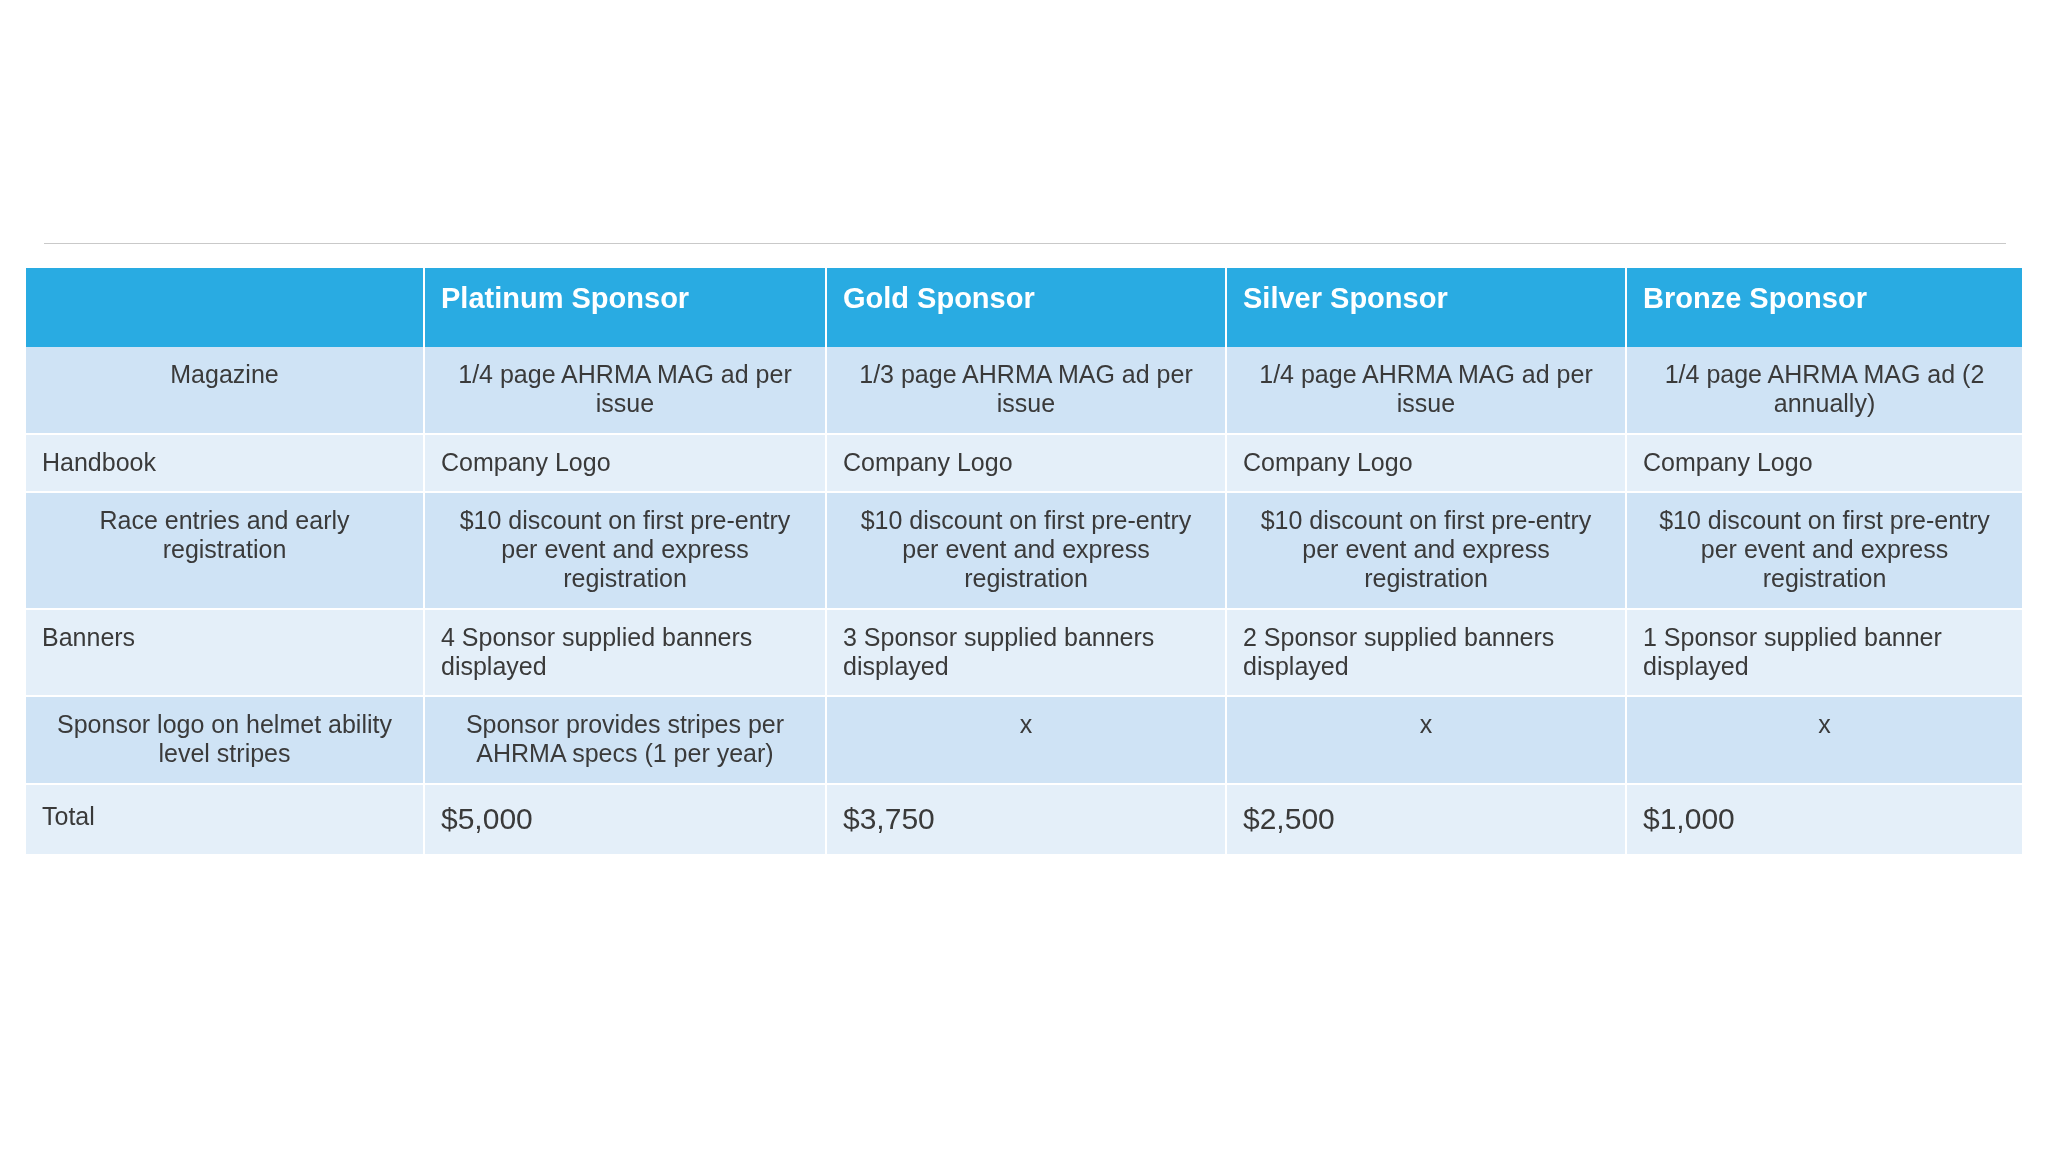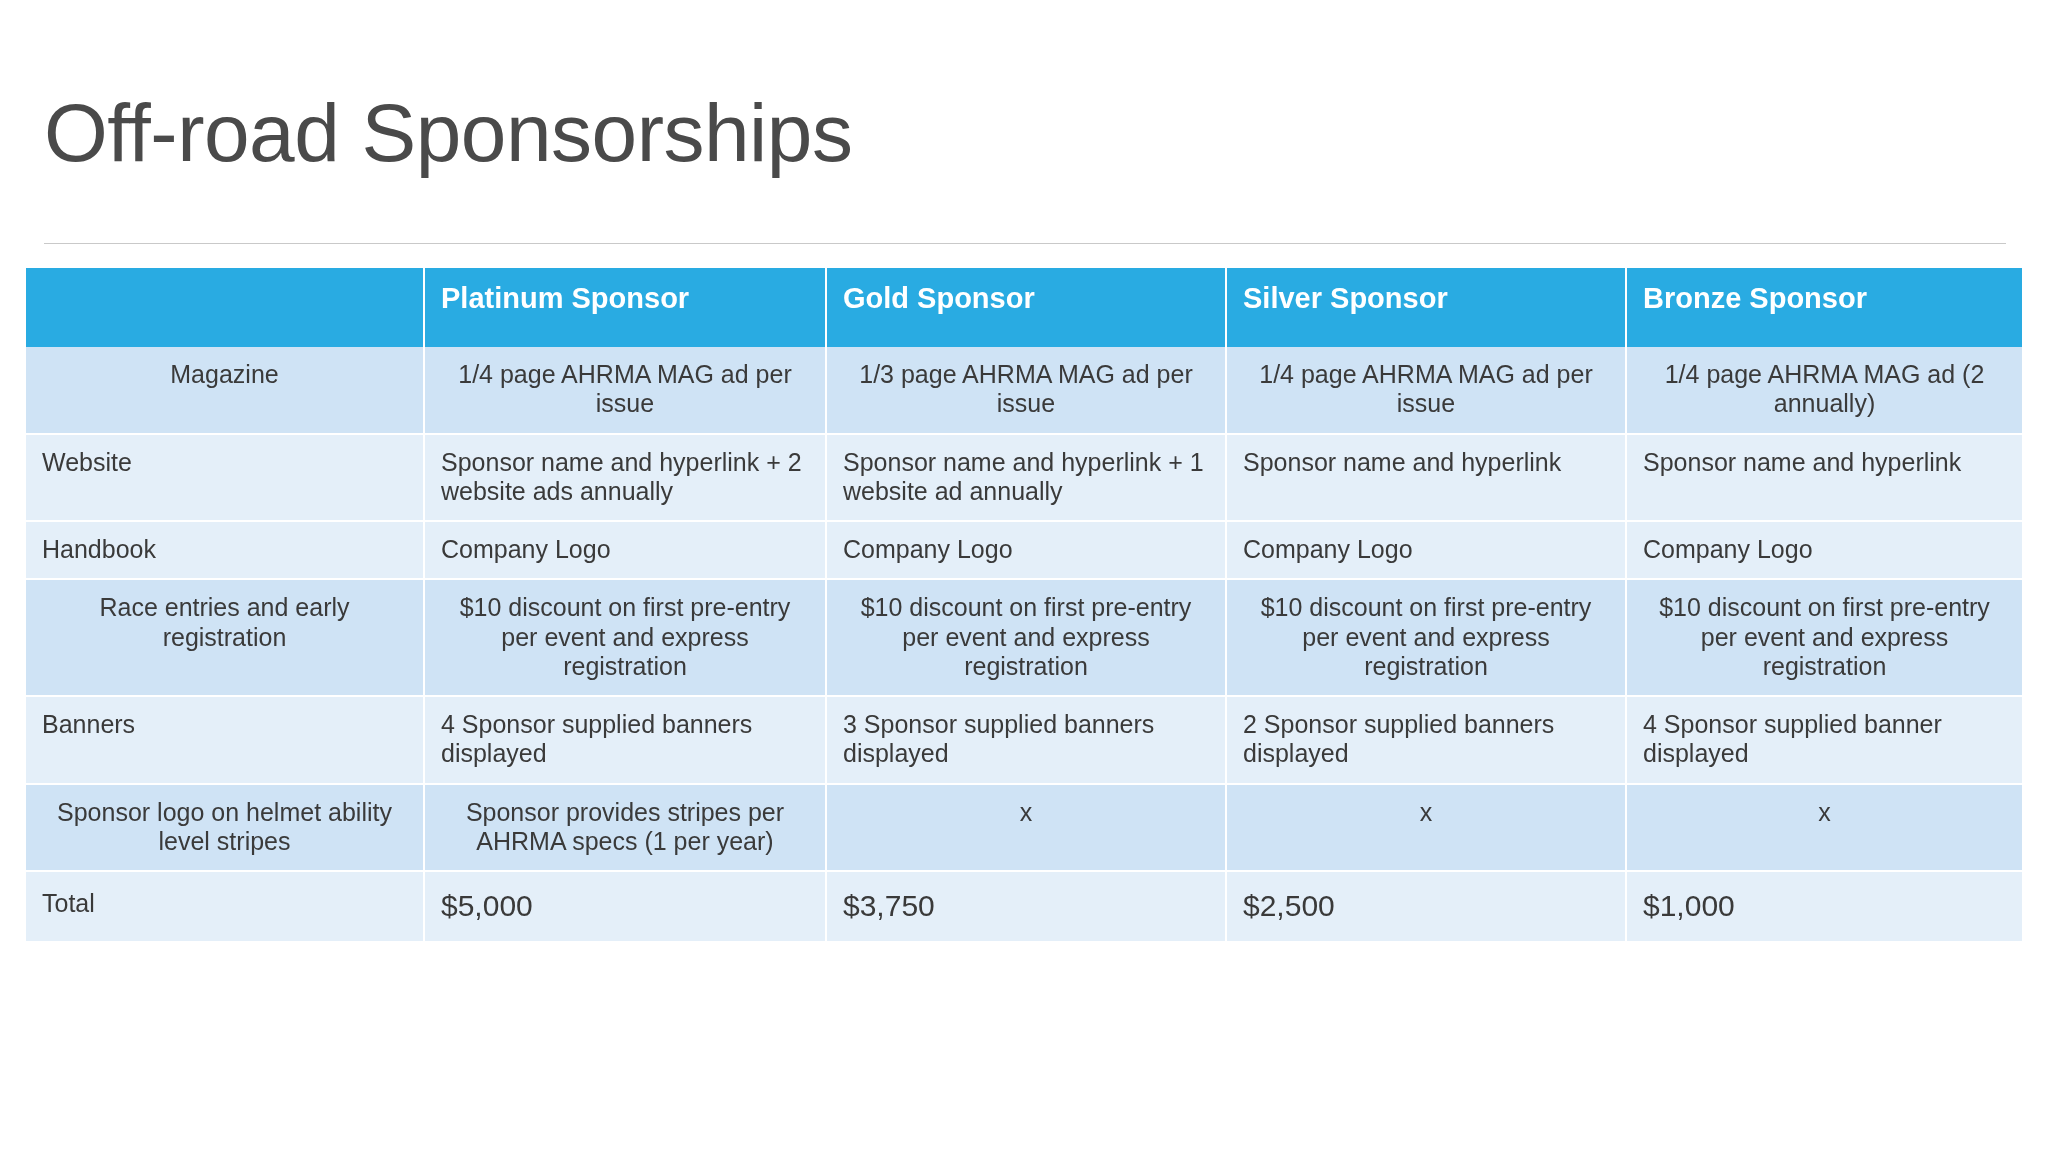--- a/index.html
+++ b/index.html
@@ -90,21 +90,20 @@
   tbody td.label-cell { font-size: 25px; }
   tbody tr.total-row td { font-size: 30px; padding-top: 16px; padding-bottom: 18px; }
   tbody tr.total-row td.label-cell { font-size: 25px; padding-top: 17px; }
   tbody tr:last-child td { border-bottom: none; }
 </style>
 </head>
 <body>
 
 <div class="slide">
 
-  <div class="title">Off-road Sponsorships</div>
   <div class="title-rule"></div>
 
   <div class="table-wrap">
     <table class="sponsor-table">
       <colgroup>
         <col class="c0">
           <col class="c1">
           <col class="c2">
           <col class="c3">
           <col class="c4">
@@ -121,27 +120,20 @@
       <tbody>
 
         <tr class="band-a">
           <td class="label-cell">Magazine</td>
           <td>1/4 page AHRMA MAG ad per issue</td>
           <td>1/3 page AHRMA MAG ad per issue</td>
           <td>1/4 page AHRMA MAG ad per issue</td>
           <td>1/4 page AHRMA MAG ad (2 annually)</td>
         </tr>
 
-        <tr class="band-b">
-          <td class="label-cell">Website</td>
-          <td>Sponsor name and hyperlink + 2 website ads annually</td>
-          <td>Sponsor name and hyperlink + 1 website ad annually</td>
-          <td>Sponsor name and hyperlink</td>
-          <td>Sponsor name and hyperlink</td>
-        </tr>
 
 
         <tr class="band-b">
           <td class="label-cell">Handbook</td>
           <td>Company Logo</td>
           <td>Company Logo</td>
           <td>Company Logo</td>
           <td>Company Logo</td>
         </tr>
 
@@ -151,21 +143,21 @@
           <td>$10 discount on first pre-entry per event and express registration</td>
           <td>$10 discount on first pre-entry per event and express registration</td>
           <td>$10 discount on first pre-entry per event and express registration</td>
         </tr>
 
         <tr class="band-b">
           <td class="label-cell">Banners</td>
           <td>4 Sponsor supplied banners displayed</td>
           <td>3 Sponsor supplied banners displayed</td>
           <td>2 Sponsor supplied banners displayed</td>
-          <td>4 Sponsor supplied banner displayed</td>
+          <td>1 Sponsor supplied banner displayed</td>
         </tr>
 
         <tr class="band-a">
           <td class="label-cell">Sponsor logo on helmet ability level stripes</td>
           <td>Sponsor provides stripes per AHRMA specs (1 per year)</td>
           <td>x</td>
           <td>x</td>
           <td>x</td>
         </tr>
 

